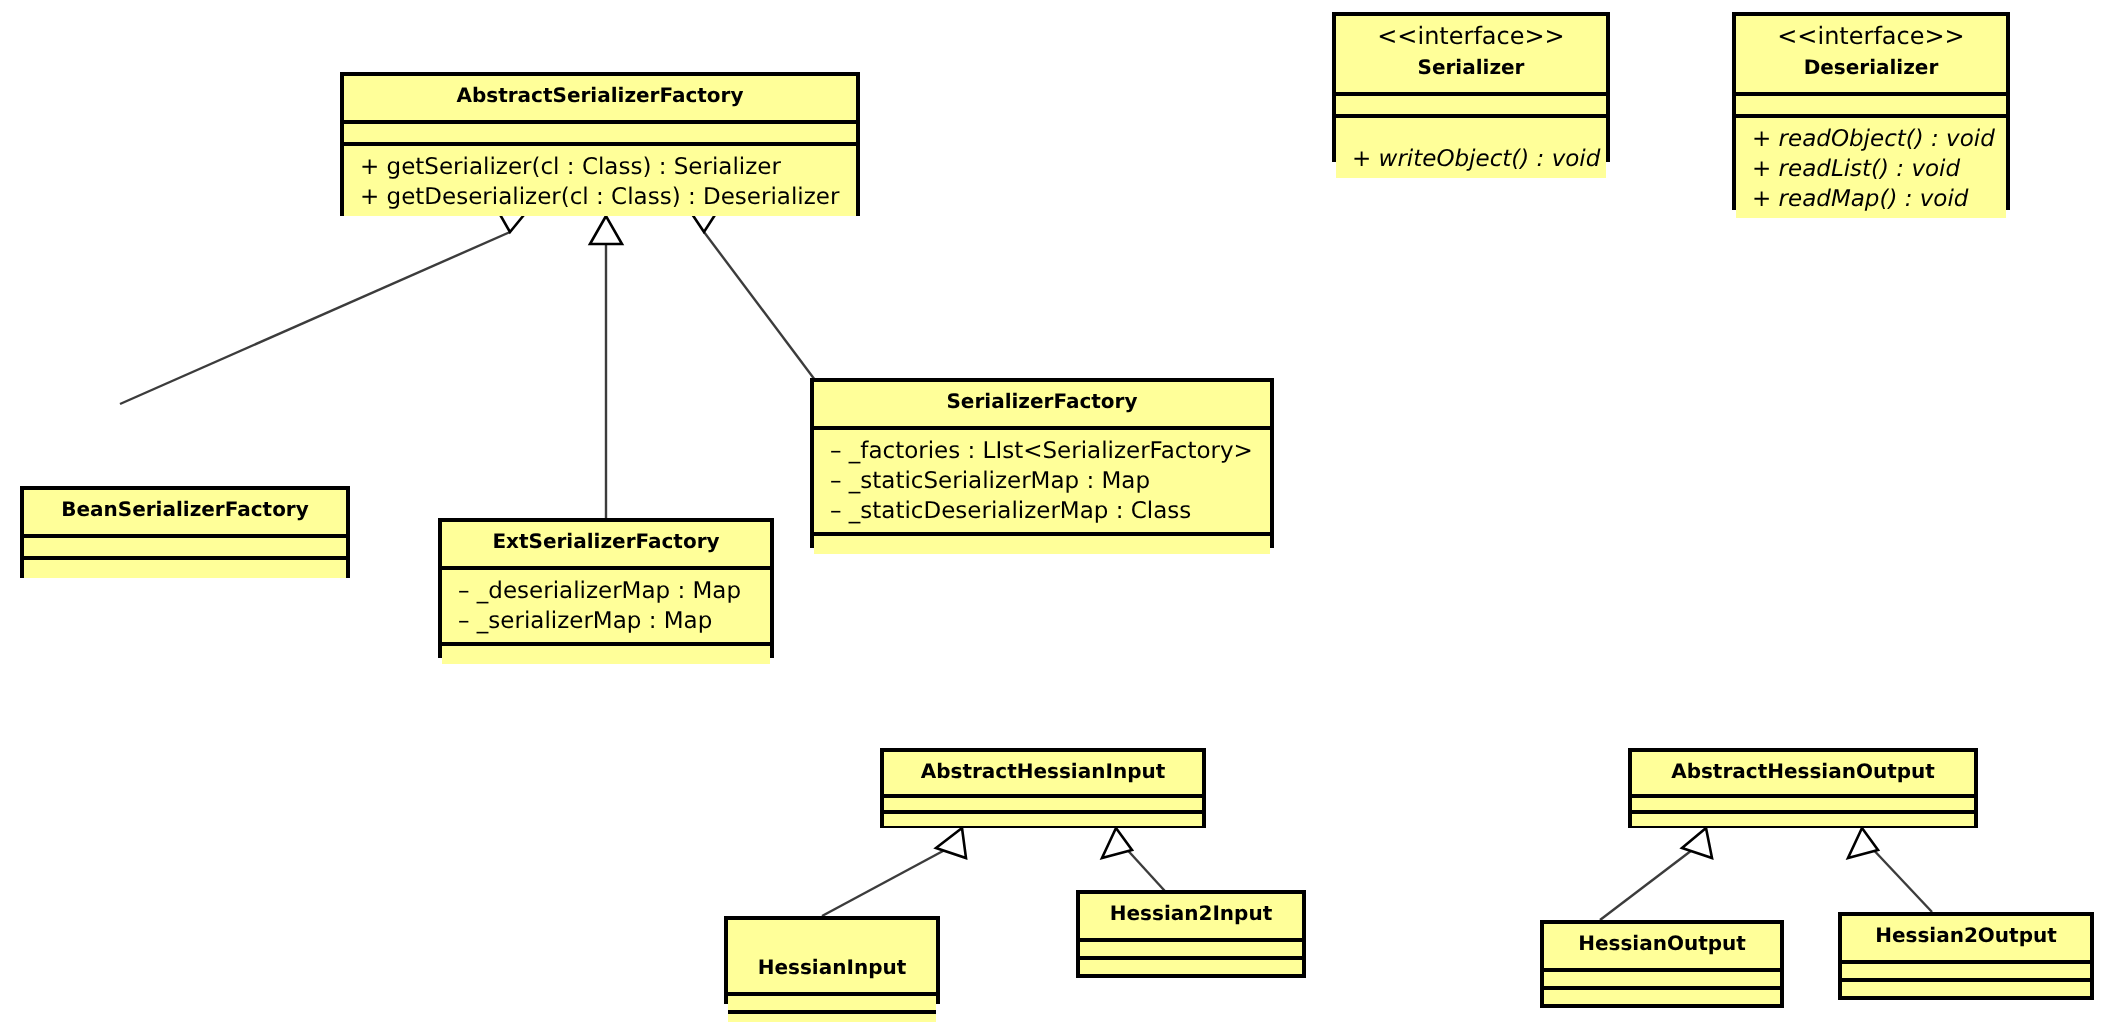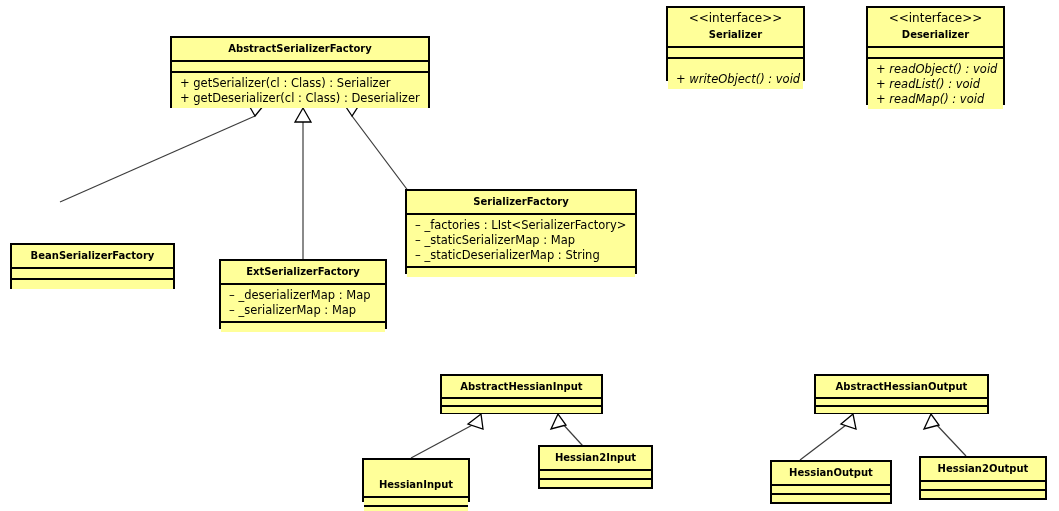--- a/index.html
+++ b/index.html
@@ -132,21 +132,21 @@
   <div class="compartment divided empty-compartment"></div>
 </div>
 
 <div class="uml-box" style="left:405px; top:189px; width:232px; height:85px;">
   <div class="compartment" style="padding:2px 12px 3px;">
     <div class="cls-name">SerializerFactory</div>
   </div>
   <div class="compartment divided" style="padding:3px 0 3px;">
     <div class="member">–  _factories : LIst&lt;SerializerFactory&gt;</div>
     <div class="member">–  _staticSerializerMap : Map</div>
-    <div class="member">–  _staticDeserializerMap : String</div>
+    <div class="member">–  _staticDeserializerMap : Class</div>
   </div>
   <div class="compartment divided empty-compartment"></div>
 </div>
 
 <div class="uml-box" style="left:219px; top:259px; width:168px; height:70px;">
   <div class="compartment" style="padding:2px 0 3px;">
     <div class="cls-name">ExtSerializerFactory</div>
   </div>
   <div class="compartment divided" style="padding:3px 0 3px;">
     <div class="member">–  _deserializerMap : Map</div>

